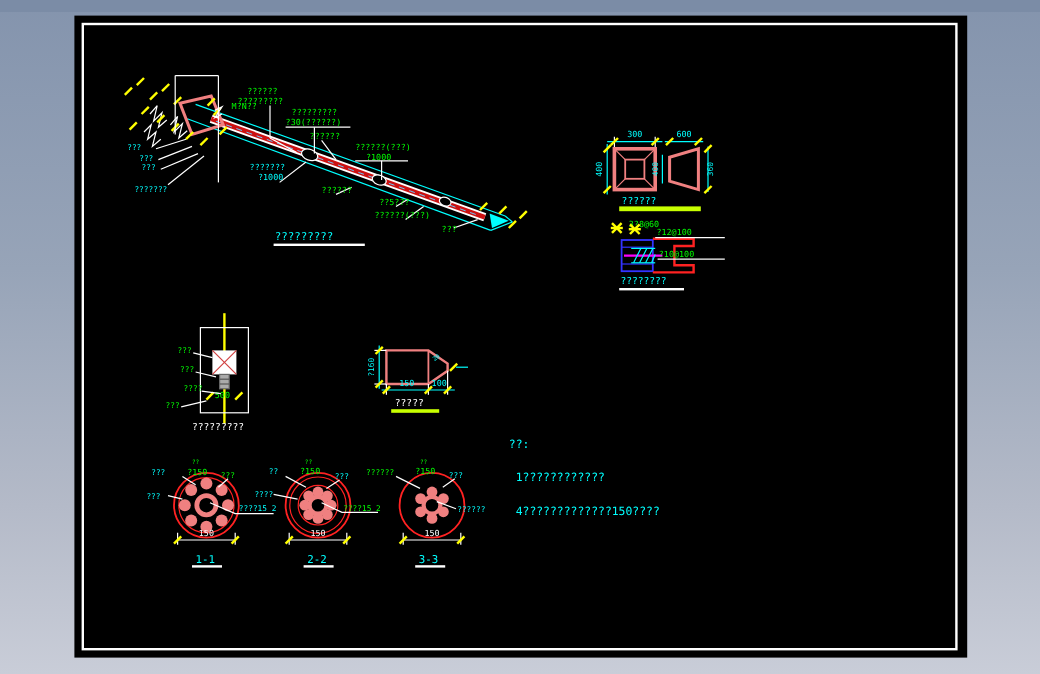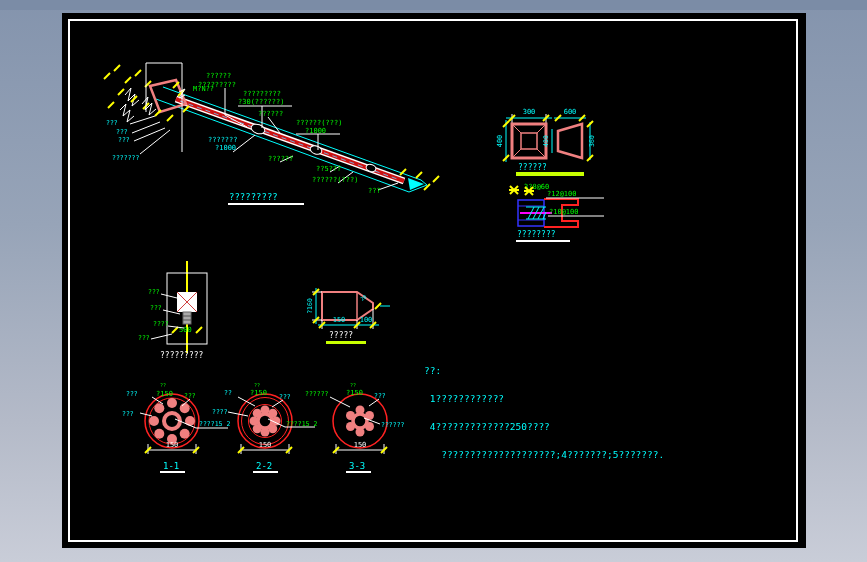--- a/index.html
+++ b/index.html
@@ -342,22 +342,21 @@
       <line class="ln-y" x1="381" y1="453" x2="387" y2="447"></line>
     <text class="t t-w s7" x="360" y="447" text-anchor="middle">150</text>
     <text class="t t-c s9" x="349" y="469">3-3</text>
     <rect x="346" y="471" width="25" height="2" fill="#ffffff"></rect>
   </g>
 </svg>
 
 <div class="notes">
   <div>??:</div>
   <div> 1????????????</div>
-  <div> 4?????????????250????</div>
-  <div>   ????????????????????;4???????;5???????.</div>
+  <div> 4?????????????150????</div>
   
   
   
   
   
   
   
   
   
 </div>

